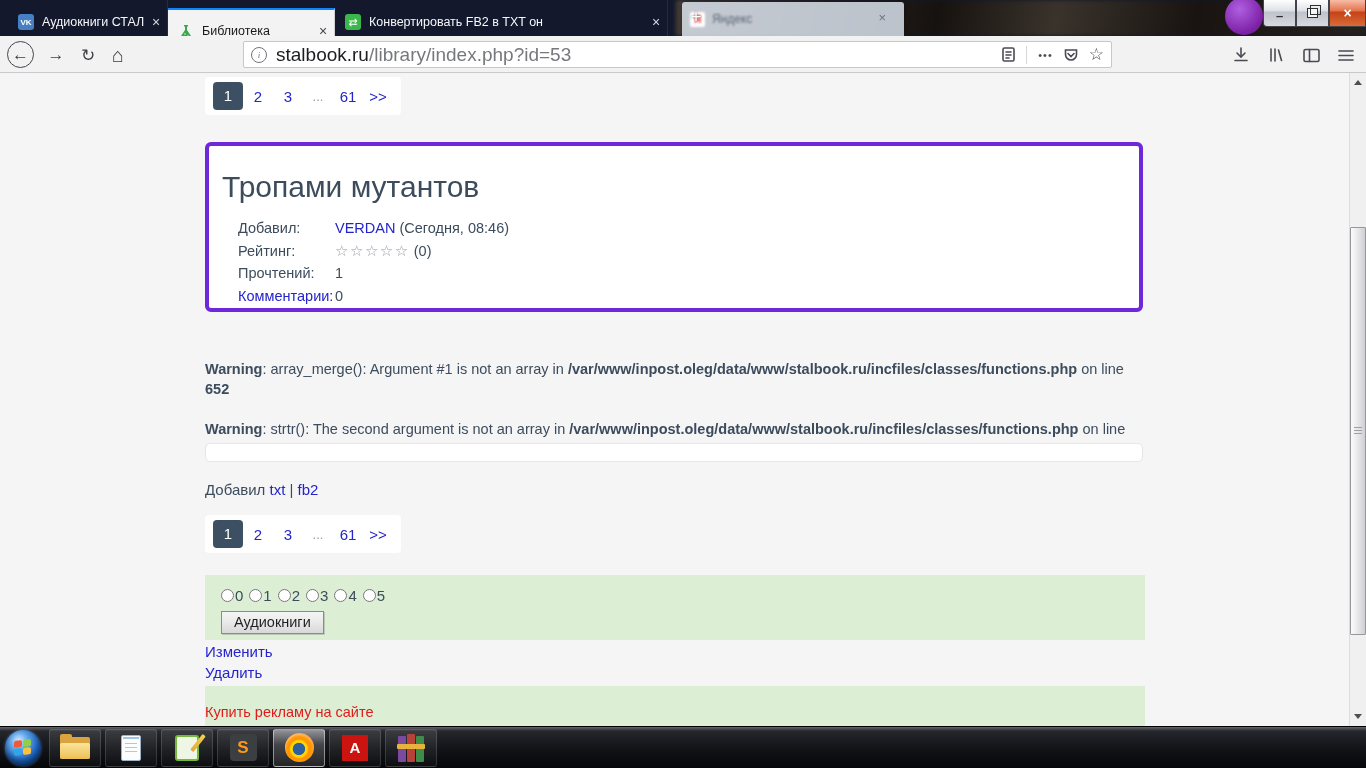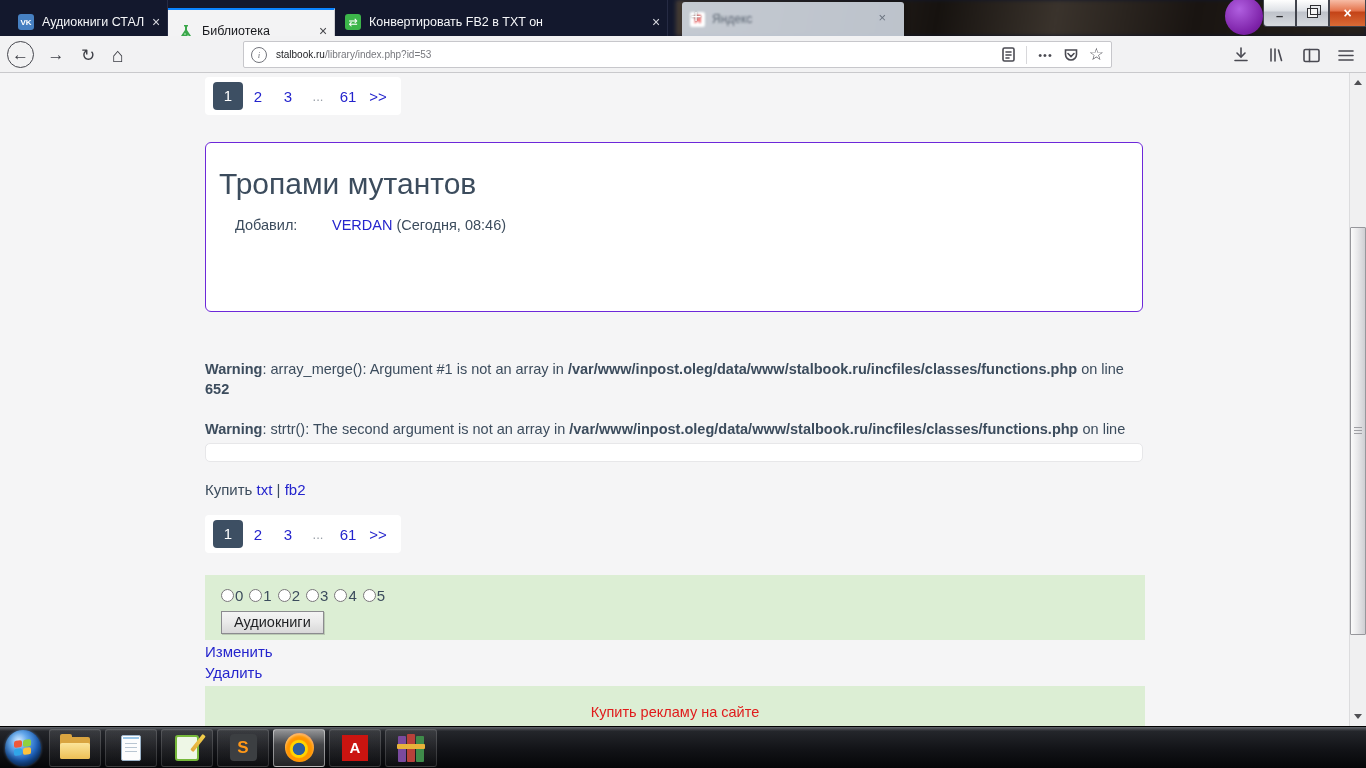--- a/index.html
+++ b/index.html
@@ -57,21 +57,21 @@
     justify-content:center;color:#3f4047;font-size:17px;}
   .navbtn.back{left:7px;border:1.5px solid #45464d;border-radius:50%;width:25px;height:25px;}
   .navbtn.fwd{left:42px;}
   .navbtn.reload{left:74px;}
   .navbtn.home{left:104px;font-size:20px;}
   .urlbar{position:absolute;left:243px;top:5px;width:869px;height:27px;box-sizing:border-box;
     background:#fff;border:1px solid #c7c7cb;border-radius:2px;display:flex;align-items:center;padding:0 7px;}
   .info-cir{width:14px;height:14px;border:1.2px solid #73757c;border-radius:50%;color:#73757c;
     font-size:9px;font-style:italic;font-family:"Liberation Serif",serif;display:flex;align-items:center;
     justify-content:center;flex:0 0 14px;}
-  .urltext{margin-left:9px;font-size:10px;color:#1c1d21;white-space:nowrap;}
+  .urltext{margin-left:9px;font-size:19px;color:#1c1d21;white-space:nowrap;}
   .urltext .path{color:#77787e;}
   .url-icons{margin-left:auto;display:flex;align-items:center;gap:11px;}
   .vsep{width:1px;height:18px;background:#d8d8db;}
   .uicon{display:flex;align-items:center;justify-content:center;color:#4a4a52;font-size:15px;}
   .tool-icons{position:absolute;top:5px;left:1228px;display:flex;align-items:center;gap:9px;height:28px;}
   .ticon{width:26px;height:26px;display:flex;align-items:center;justify-content:center;}
   svg.lineicon{stroke:#4a4a52;fill:none;stroke-width:1.6;stroke-linecap:round;}
 
   
   #content{position:absolute;top:73px;left:0;width:1349px;height:653px;background:#f5f5f6;overflow:hidden;}
@@ -79,21 +79,21 @@
   a.lnk{color:#2424cd;text-decoration:none;cursor:pointer;}
 
   .pagibox{display:inline-flex;align-items:center;background:#fff;border-radius:4px;
     padding:4px 8px;height:30px;}
   .pg{min-width:30px;text-align:center;font-size:15px;color:#2424cd;}
   .pg.active{background:#3d4f63;color:#fff;border-radius:4px;line-height:28px;height:28px;}
   .pg.dots{color:#9aa0a8;font-size:13px;}
   #pagi-top{top:4px;left:205px;}
   #pagi-bottom{top:442px;left:205px;}
 
-  .card{top:69px;left:205px;width:938px;height:170px;background:#fff;border:1px solid #6d28d9;
+  .card{top:69px;left:205px;width:938px;height:170px;background:#fff;border:4px solid #6d28d9;
     border-radius:6px;box-sizing:border-box;}
   .card h1{margin:24px 0 13px 13px;font-size:30px;font-weight:500;color:#3c4c5d;}
   .brow{margin-left:29px;font-size:14.5px;color:#3c4c5d;line-height:22.5px;}
   .brow .lbl{display:inline-block;min-width:97px;}
   .stars{color:#98a0a8;letter-spacing:1.5px;font-size:15px;}
 
   .warn{left:205px;width:925px;font-size:14.5px;color:#3c4c5d;line-height:20px;}
   .warn b{color:#3c4c5d;}
   #warn1{top:271px;} #warn2{top:331px;}
 
@@ -104,21 +104,21 @@
 
   .greenpanel{left:205px;width:940px;background:#dceed4;box-sizing:border-box;}
   #votepanel{top:502px;height:65px;padding:12px 0 0 10px;}
   .voteopts{display:flex;align-items:center;font-size:15px;color:#3c4c5d;}
   .voteopts input{margin:0 1px 0 6px;width:13px;height:13px;}
   .votebtn{margin:7px 0 0 6px;font-family:"Liberation Sans",sans-serif;font-size:14.5px;color:#1f2023;
     background:linear-gradient(#f4f4f4,#ebebeb 45%,#d8d8d8);border:1px solid #8b8b8f;
     padding:2px 12px 3px;box-shadow:1px 1px 0 rgba(0,0,0,.15);}
   #editlnk{top:570px;left:205px;font-size:15px;}
   #dellnk{top:591px;left:205px;font-size:15px;}
-  #adpanel{top:613px;height:68px;text-align:center;}
+  #adpanel{top:613px;height:68px;text-align:left;}
   #adpanel span{display:inline-block;margin-top:18px;font-size:14.5px;color:#e01b1b;}
 
   
   #scrollbar{position:absolute;top:73px;right:0;width:17px;height:653px;background:#f0f0f1;
     border-left:1px solid #dcdcde;box-sizing:border-box;}
   .sarrow{position:absolute;left:4px;width:0;height:0;border-left:4px solid transparent;
     border-right:4px solid transparent;}
   .sarrow.up{top:7px;border-bottom:5px solid #4f4f53;}
   .sarrow.down{bottom:7px;border-top:5px solid #4f4f53;}
   .sthumb{position:absolute;top:154px;left:0px;width:14px;height:406px;border:1px solid #97979c;
@@ -307,29 +307,32 @@
         <a class="pg lnk">3</a>
         <span class="pg dots">...</span>
         <a class="pg lnk">61</a>
         <a class="pg lnk">&gt;&gt;</a>
       </div>
     </div>
 
     <div class="card abs">
       <h1>Тропами мутантов</h1>
       <div class="brow"><span class="lbl">Добавил:</span><a class="lnk">VERDAN</a><span> (Сегодня, 08:46)</span></div>
+      <div class="brow"><span class="lbl">Рейтинг:</span><span class="stars">☆☆☆☆☆</span><span> (0)</span></div>
+      <div class="brow"><span class="lbl">Прочтений:</span><span>1</span></div>
+      <div class="brow"><a class="lnk lbl">Комментарии:</a><span>0</span></div>
     </div>
 
     <p id="warn1" class="warn abs"><b>Warning</b><span>: array_merge(): Argument #1 is not an array in </span><b>/var/www/inpost.oleg/data/www/stalbook.ru/incfiles/classes/functions.php</b><span> on line </span><b>652</b></p>
 
     <p id="warn2" class="warn abs"><b>Warning</b><span>: strtr(): The second argument is not an array in </span><b>/var/www/inpost.oleg/data/www/stalbook.ru/incfiles/classes/functions.php</b><span> on line </span><b>652</b></p>
 
     <div class="emptybar abs"></div>
 
-    <div id="download" class="abs"><span>Купить </span><a class="lnk">txt</a><span> | </span><a class="lnk">fb2</a></div>
+    <div id="download" class="abs"><span>Добавил </span><a class="lnk">txt</a><span> | </span><a class="lnk">fb2</a></div>
 
     <div id="pagi-bottom" class="abs">
       <div class="pagibox">
         <span class="pg active">1</span>
         <a class="pg lnk">2</a>
         <a class="pg lnk">3</a>
         <span class="pg dots">...</span>
         <a class="pg lnk">61</a>
         <a class="pg lnk">&gt;&gt;</a>
       </div>

